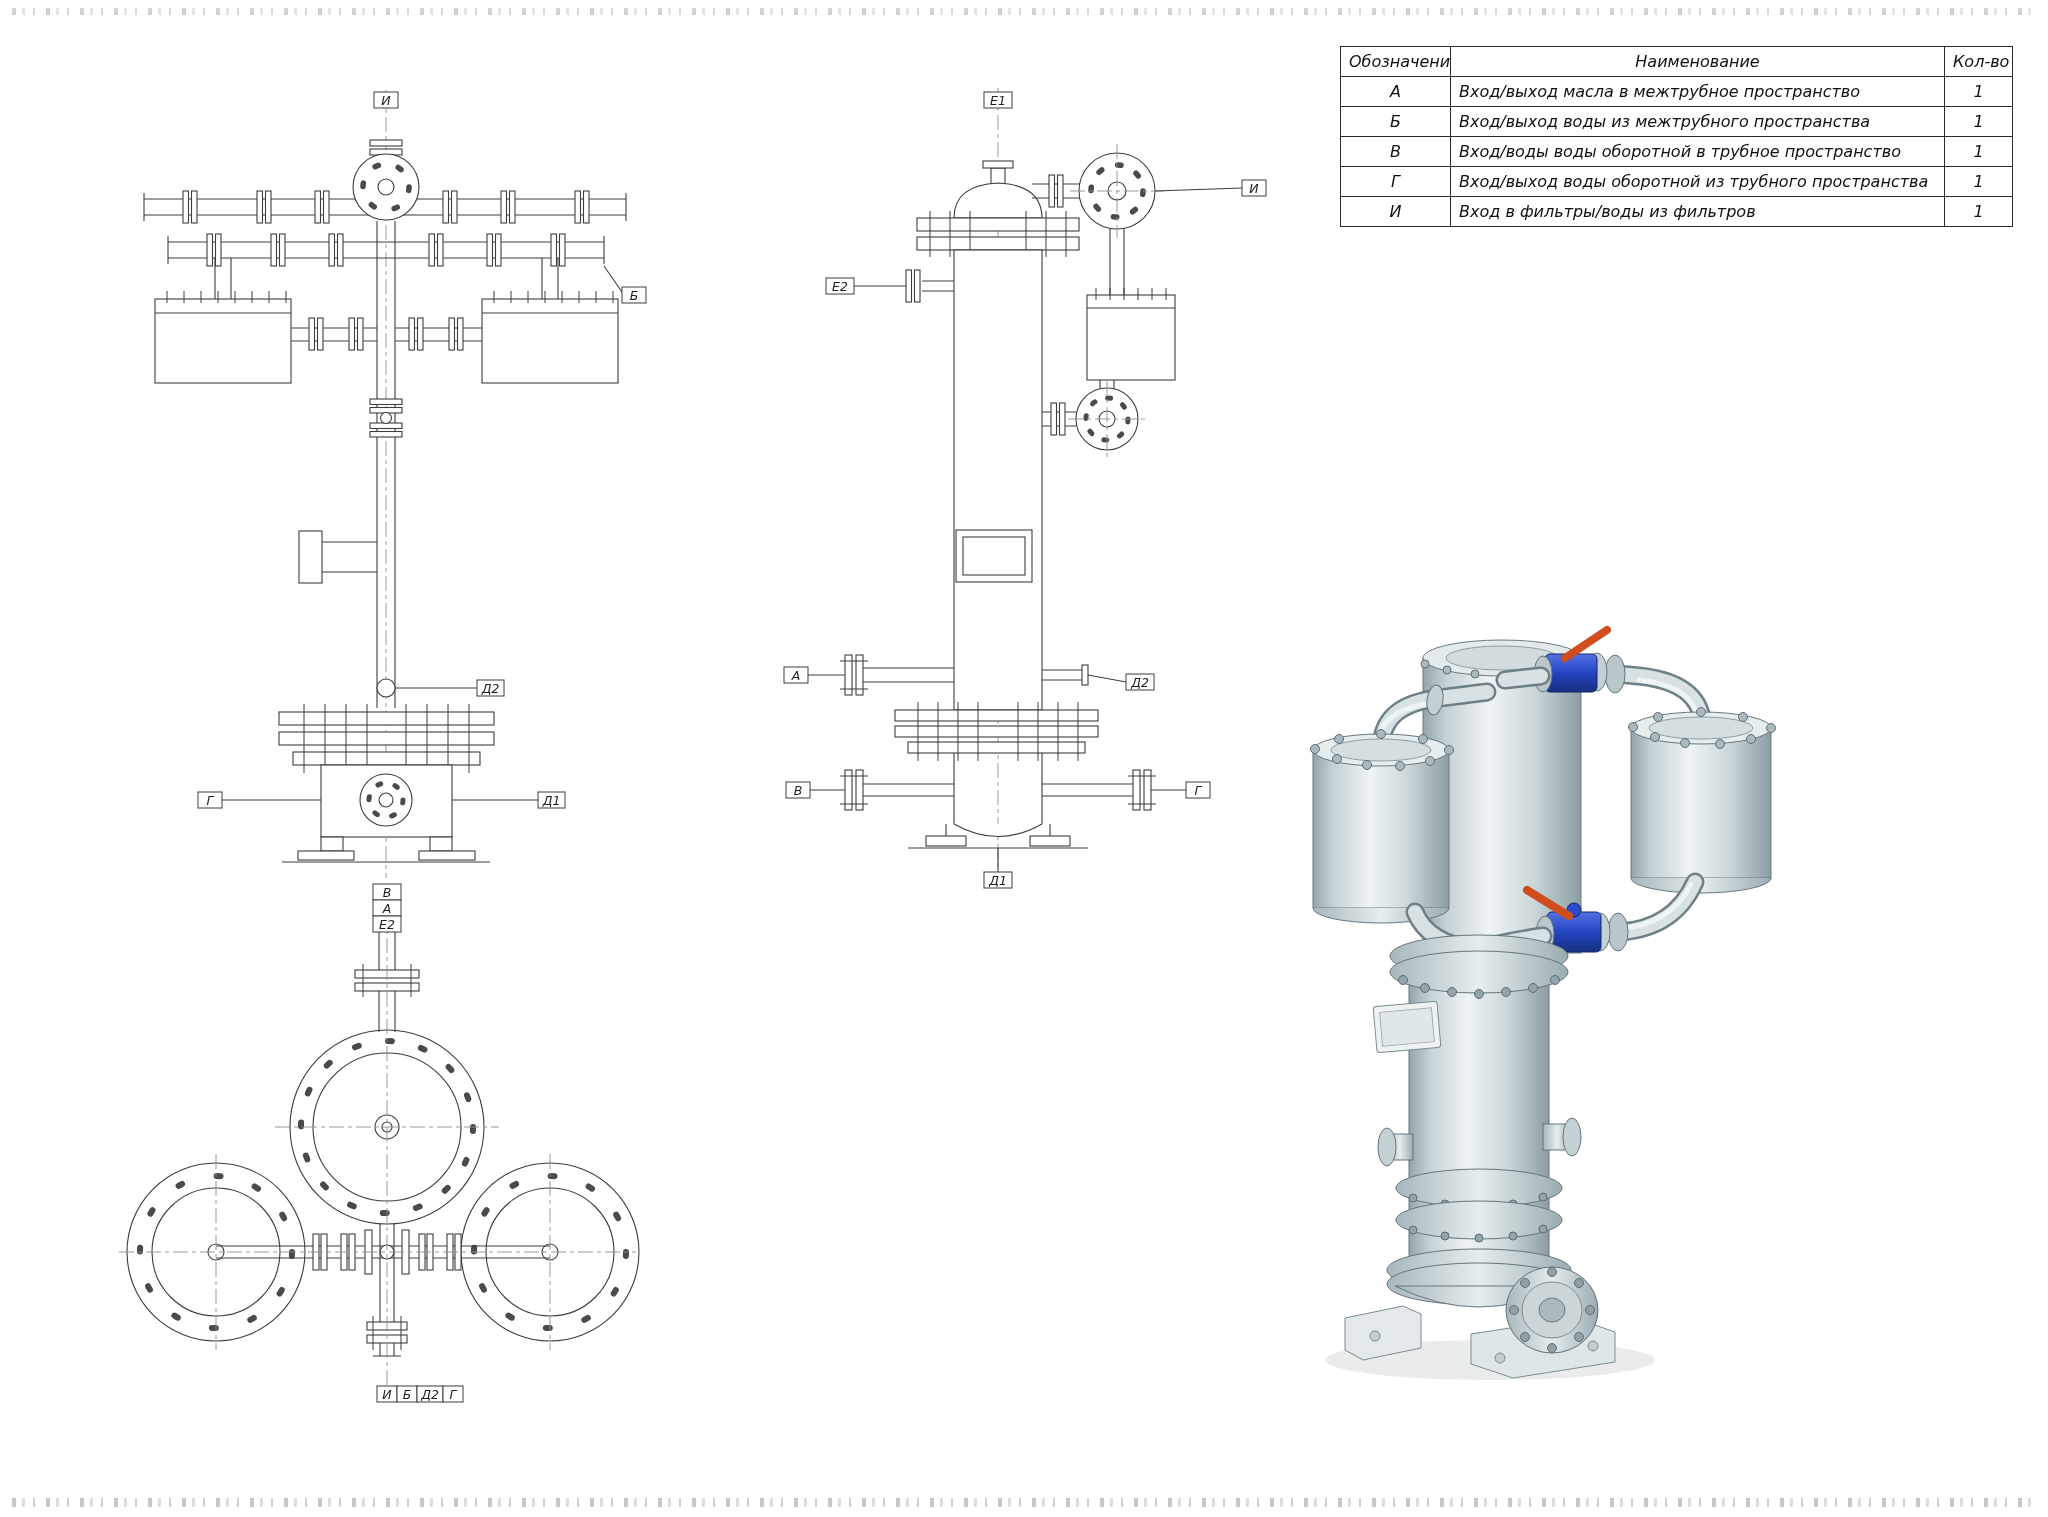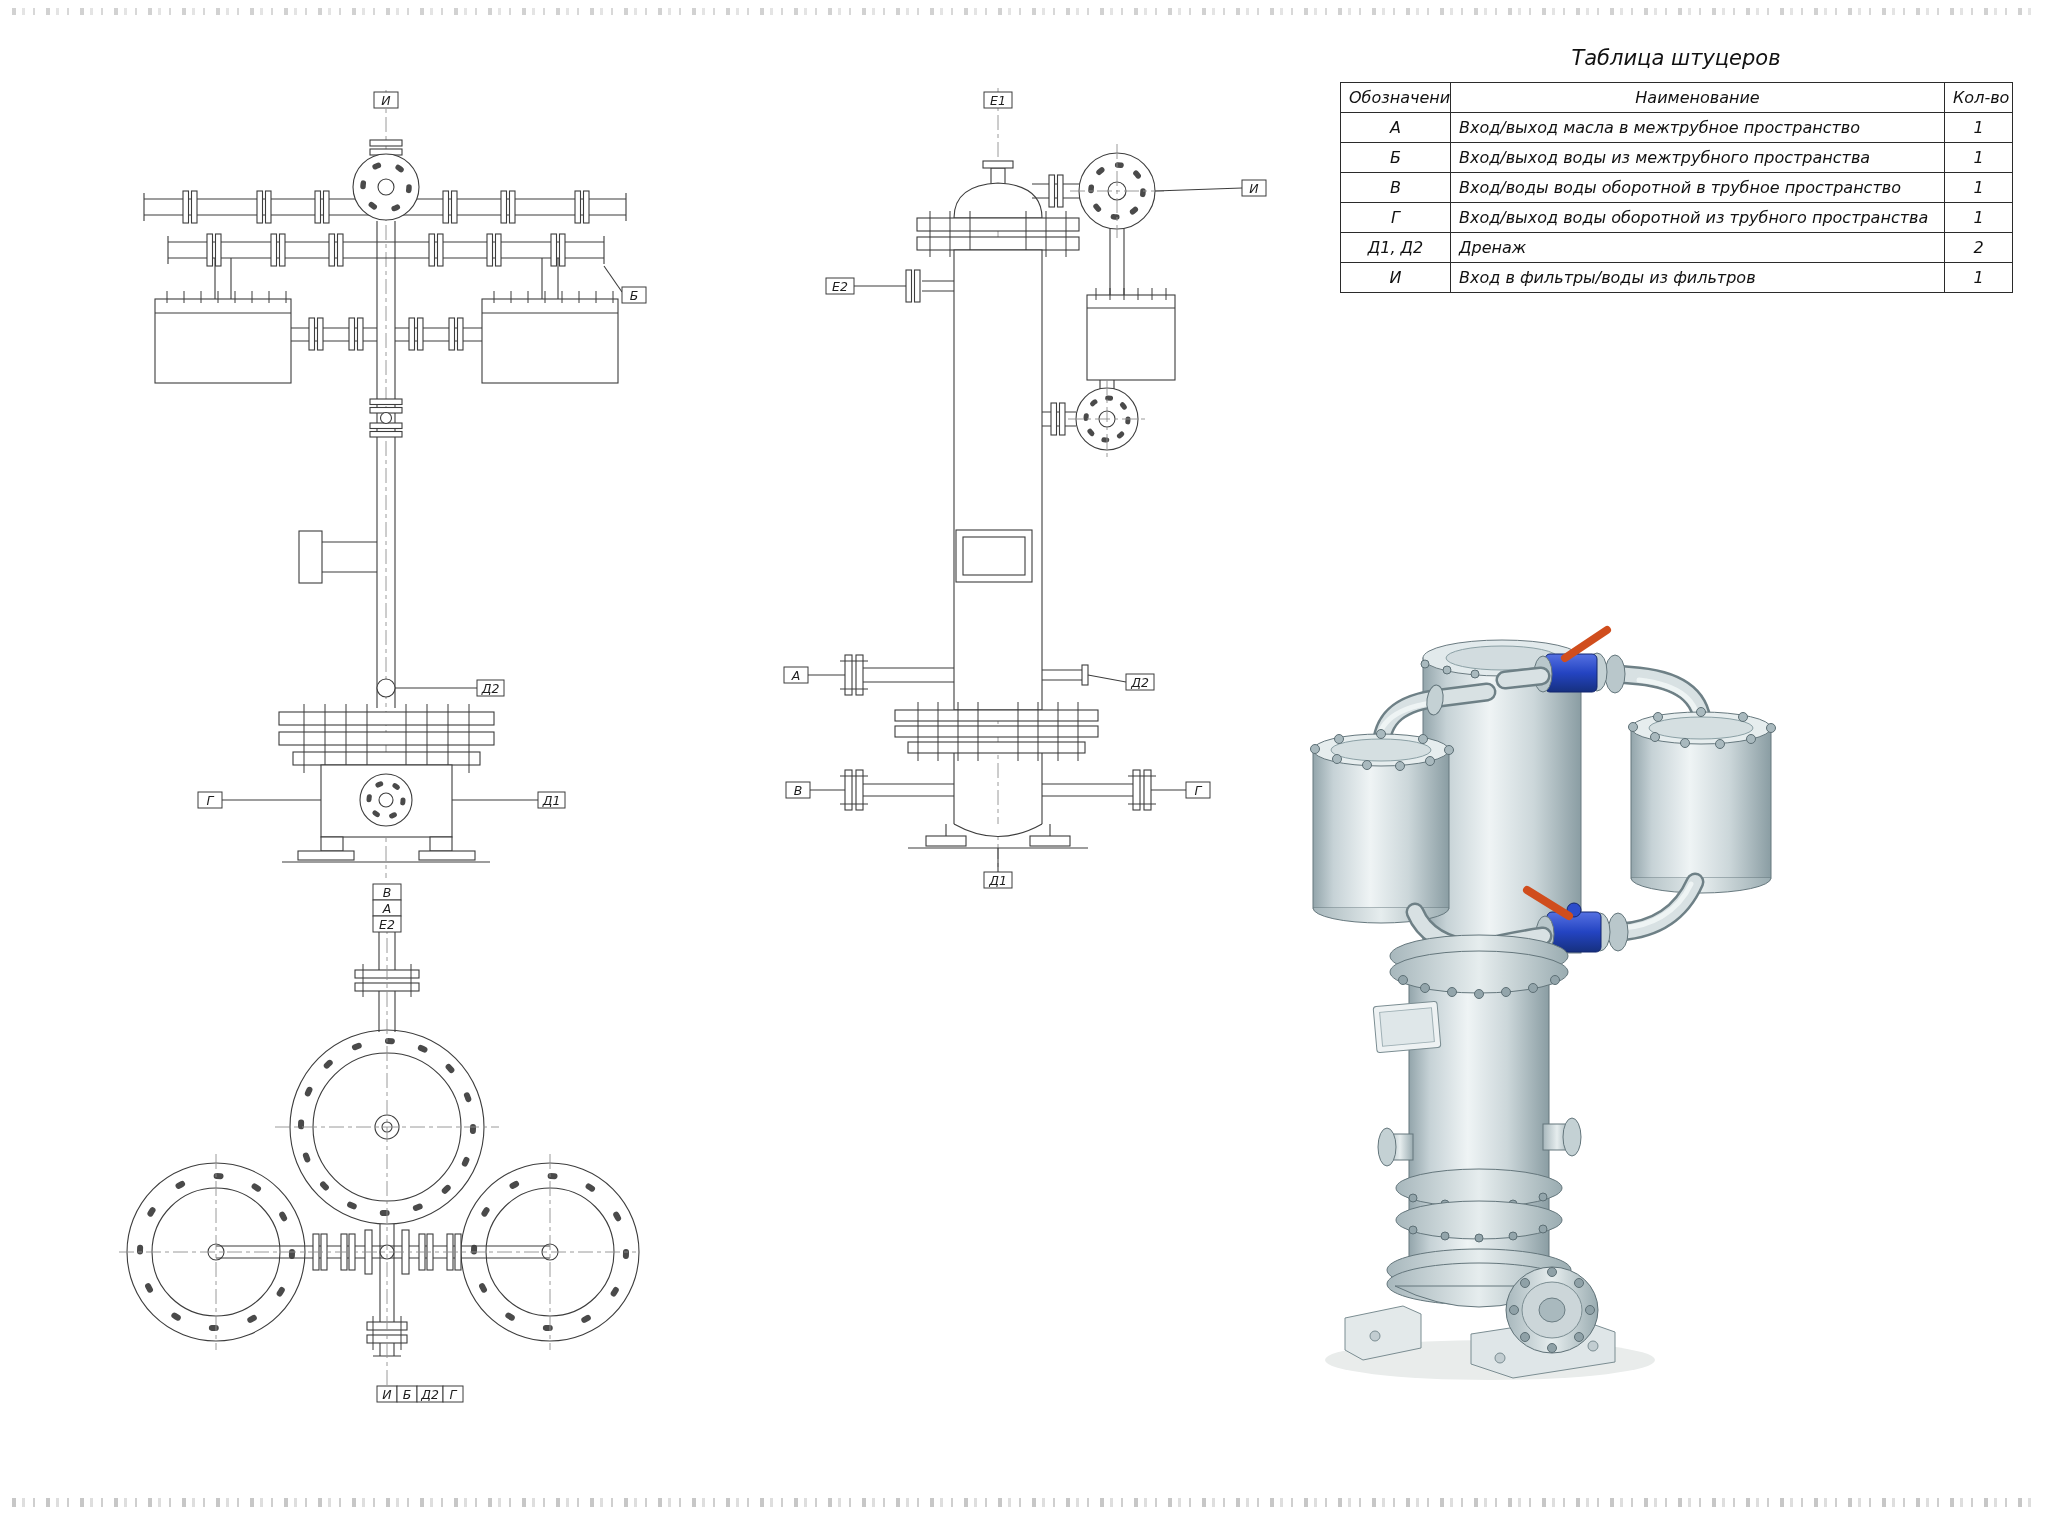--- a/index.html
+++ b/index.html
@@ -516,21 +516,20 @@
         <circle cx="250" cy="719" r="4.5" fill="#8fa1a7" stroke="#5d6f75"></circle>
         <circle cx="239" cy="692" r="4.5" fill="#8fa1a7" stroke="#5d6f75"></circle>
         <circle cx="250" cy="665" r="4.5" fill="#8fa1a7" stroke="#5d6f75"></circle>
         <circle cx="277" cy="654" r="4.5" fill="#8fa1a7" stroke="#5d6f75"></circle>
         <circle cx="304" cy="665" r="4.5" fill="#8fa1a7" stroke="#5d6f75"></circle>
       </g>
     </g>
   </svg>
 
   <div class="ntable">
-    <div class="ntable-title">Таблица штуцеров</div>
     <table>
       <colgroup>
           <col style="width:110px">
           <col style="width:494px">
           <col style="width:68px">
         </colgroup>
       <thead>
         <tr>
           <th>Обозначение</th>
           <th>Наименование</th>
@@ -552,25 +551,20 @@
           <td class="tc">В</td>
           <td>Вход/воды воды оборотной в трубное пространство</td>
           <td class="tc">1</td>
         </tr>
         <tr>
           <td class="tc">Г</td>
           <td>Вход/выход воды оборотной из трубного пространства</td>
           <td class="tc">1</td>
         </tr>
         <tr>
-          <td class="tc">Д1, Д2</td>
-          <td>Дренаж</td>
-          <td class="tc">2</td>
-        </tr>
-        <tr>
           <td class="tc">И</td>
           <td>Вход в фильтры/воды из фильтров</td>
           <td class="tc">1</td>
         </tr>
       </tbody>
     </table>
   </div>
 
 </div>
 

